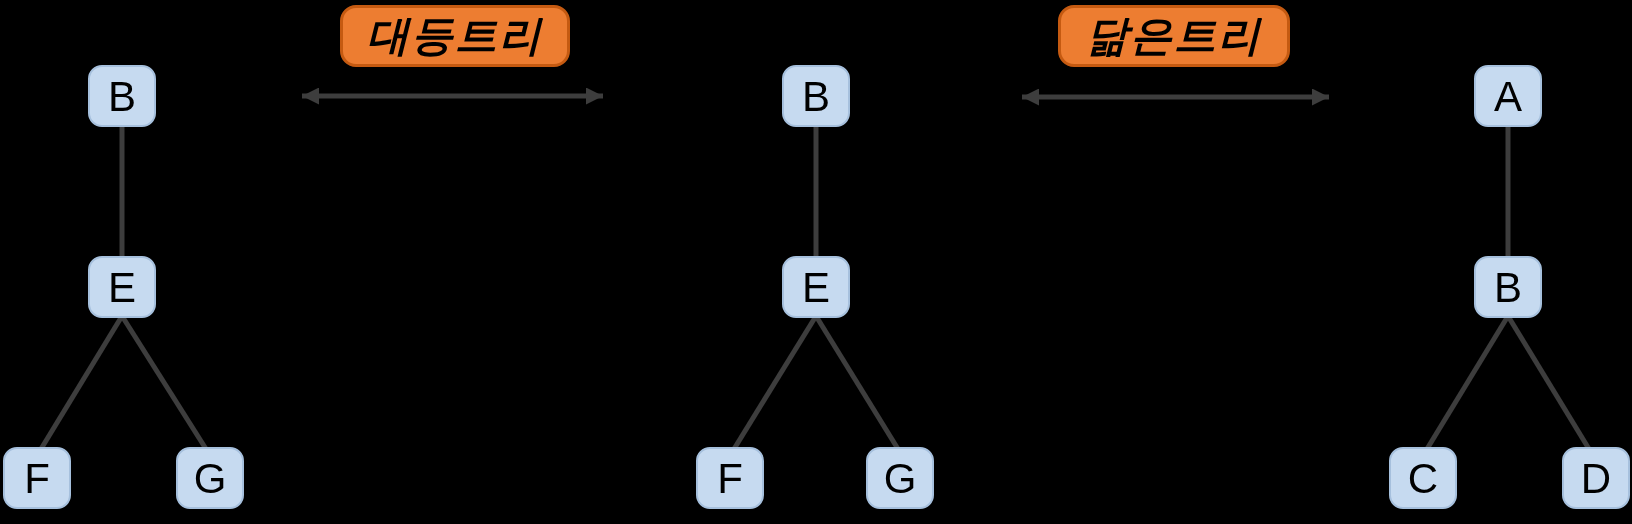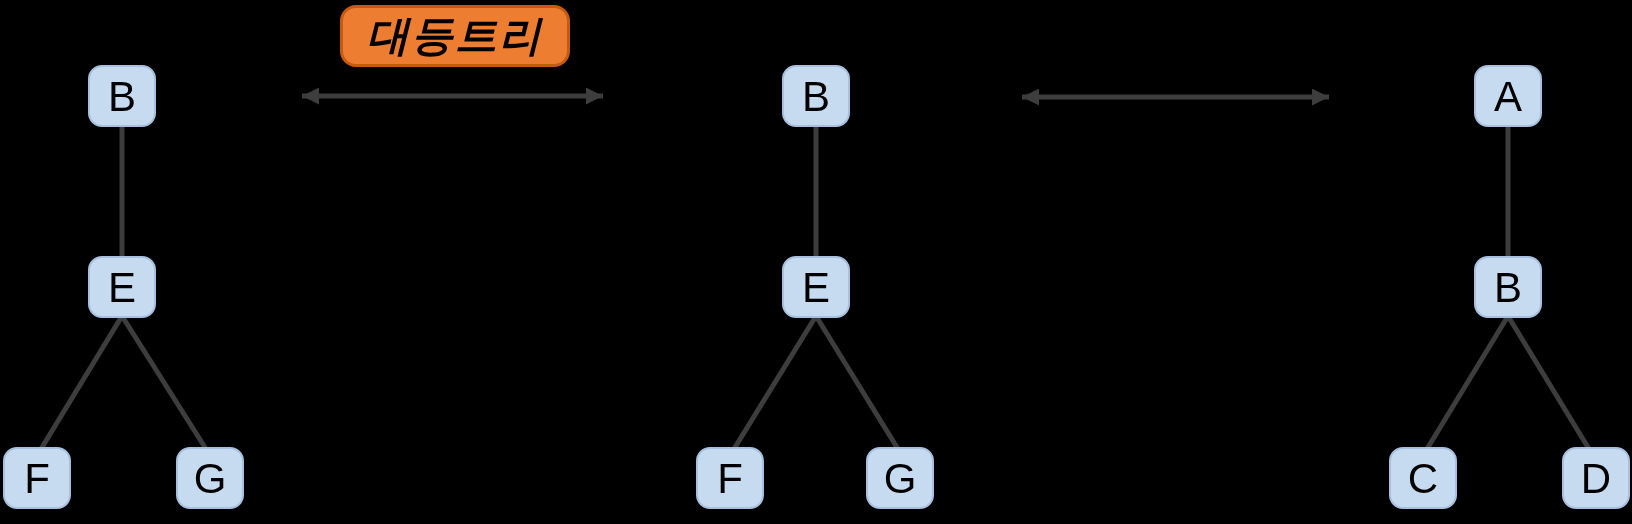--- a/index.html
+++ b/index.html
@@ -98,20 +98,21 @@
 
     <line class="edge" x1="1508" y1="127" x2="1508" y2="257"></line>
     <line class="edge" x1="1508" y1="316" x2="1427" y2="449"></line>
     <line class="edge" x1="1508" y1="316" x2="1589" y2="449"></line>
 
     <line class="arrow-line" x1="302" y1="96" x2="603" y2="96" marker-start="url(#ah-left)" marker-end="url(#ah-right)"></line>
     <line class="arrow-line" x1="1022" y1="97" x2="1329" y2="97" marker-start="url(#ah-left)" marker-end="url(#ah-right)"></line>
   </svg>
 
   <div class="relation-label" style="left:340px; top:5px; width:230px">대등트리</div>
+  <div class="relation-label" style="left:1058px; top:5px; width:232px">닮은트리</div>
 
   <div class="node" style="left:88px;  top:65px">B</div>
   <div class="node" style="left:88px;  top:256px">E</div>
   <div class="node" style="left:3px;   top:447px">F</div>
   <div class="node" style="left:176px; top:447px">G</div>
 
   <div class="node" style="left:782px; top:65px">B</div>
   <div class="node" style="left:782px; top:256px">E</div>
   <div class="node" style="left:696px; top:447px">F</div>
   <div class="node" style="left:866px; top:447px">G</div>

